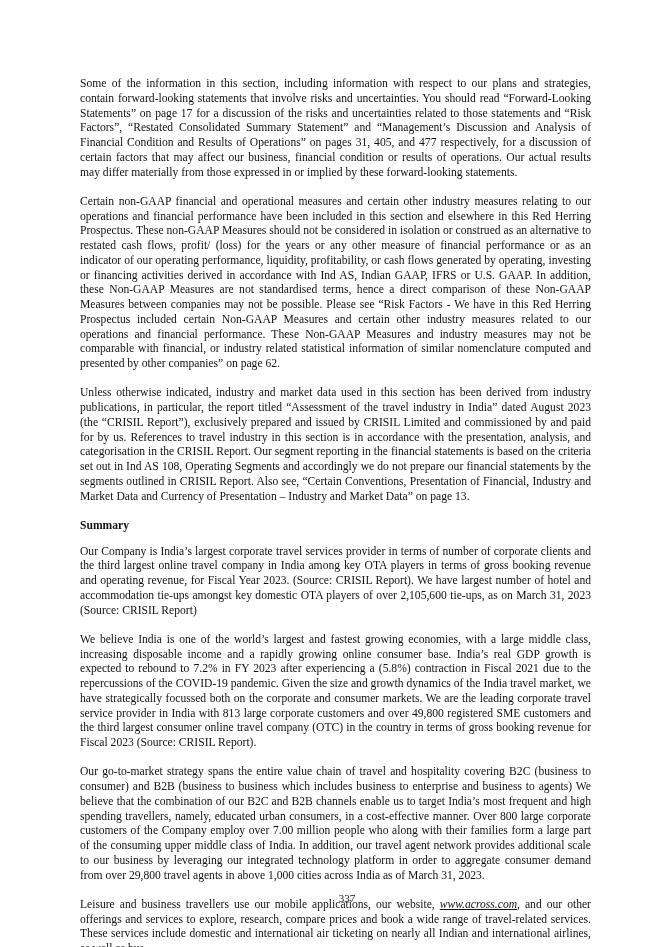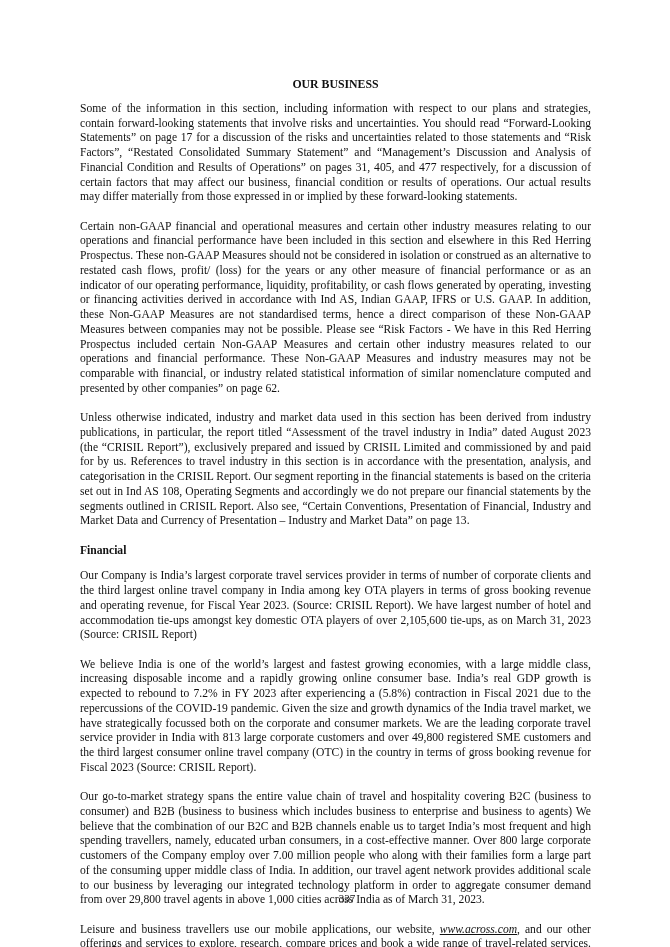--- a/index.html
+++ b/index.html
@@ -16,27 +16,26 @@
   a.link { color: #111111; text-decoration: underline; font-style: italic; }
   .pagenum {
     position: absolute; left: 12px; width: 670px; top: 892px; text-align: center;
     font-family: "Liberation Serif", serif; font-size: 11px; color: #111111;
   }
 </style>
 </head>
 <body>
 
 <div class="page">
-  <div class="title">OUR BUSINESS</div>
 
   <p class="it">Some of the information in this section, including information with respect to our plans and strategies, contain forward-looking statements that involve risks and uncertainties. You should read “Forward-Looking Statements” on page 17 for a discussion of the risks and uncertainties related to those statements and “Risk Factors”, “Restated Consolidated Summary Statement” and “Management’s Discussion and Analysis of Financial Condition and Results of Operations” on pages 31, 405, and 477 respectively, for a discussion of certain factors that may affect our business, financial condition or results of operations. Our actual results may differ materially from those expressed in or implied by these forward-looking statements.</p>
   <p class="it">Certain non-GAAP financial and operational measures and certain other industry measures relating to our operations and financial performance have been included in this section and elsewhere in this Red Herring Prospectus. These non-GAAP Measures should not be considered in isolation or construed as an alternative to restated cash flows, profit/ (loss) for the years or any other measure of financial performance or as an indicator of our operating performance, liquidity, profitability, or cash flows generated by operating, investing or financing activities derived in accordance with Ind AS, Indian GAAP, IFRS or U.S. GAAP. In addition, these Non-GAAP Measures are not standardised terms, hence a direct comparison of these Non-GAAP Measures between companies may not be possible. Please see “Risk Factors - We have in this Red Herring Prospectus included certain Non-GAAP Measures and certain other industry measures related to our operations and financial performance. These Non-GAAP Measures and industry measures may not be comparable with financial, or industry related statistical information of similar nomenclature computed and presented by other companies” on page 62.</p>
   <p class="it">Unless otherwise indicated, industry and market data used in this section has been derived from industry publications, in particular, the report titled “Assessment of the travel industry in India” dated August 2023 (the “CRISIL Report”), exclusively prepared and issued by CRISIL Limited and commissioned by and paid for by us. References to travel industry in this section is in accordance with the presentation, analysis, and categorisation in the CRISIL Report. Our segment reporting in the financial statements is based on the criteria set out in Ind AS 108, Operating Segments and accordingly we do not prepare our financial statements by the segments outlined in CRISIL Report. Also see, “Certain Conventions, Presentation of Financial, Industry and Market Data and Currency of Presentation – Industry and Market Data” on page 13.</p>
 
-  <div class="heading">Financial</div>
+  <div class="heading">Summary</div>
 
   <p><span>Our Company is India’s largest corporate travel services provider in terms of number of corporate clients and the third largest online travel company in India among key OTA players in terms of gross booking revenue and operating revenue, for Fiscal Year 2023. </span><span class="it">(Source: CRISIL Report)</span><span>. We have largest number of hotel and accommodation tie-ups amongst key domestic OTA players of over 2,105,600 tie-ups, as on March 31, 2023 </span><span class="it">(Source: CRISIL Report)</span></p>
 
   <p><span>We believe India is one of the world’s largest and fastest growing economies, with a large middle class, increasing disposable income and a rapidly growing online consumer base. India’s real GDP growth is expected to rebound to 7.2% in FY 2023 after experiencing a (5.8%) contraction in Fiscal 2021 due to the repercussions of the COVID-19 pandemic. Given the size and growth dynamics of the India travel market, we have strategically focussed both on the corporate and consumer markets. We are the leading corporate travel service provider in India with 813 large corporate customers and over 49,800 registered SME customers and the third largest consumer online travel company (OTC) in the country in terms of gross booking revenue for Fiscal 2023 (</span><span class="it">Source: CRISIL Report</span><span>).</span></p>
 
   <p>Our go-to-market strategy spans the entire value chain of travel and hospitality covering B2C (business to consumer) and B2B (business to business which includes business to enterprise and business to agents) We believe that the combination of our B2C and B2B channels enable us to target India’s most frequent and high spending travellers, namely, educated urban consumers, in a cost-effective manner. Over 800 large corporate customers of the Company employ over 7.00 million people who along with their families form a large part of the consuming upper middle class of India.   In addition, our travel agent network provides additional scale to our business by leveraging our integrated technology platform in order to aggregate consumer demand from over 29,800  travel agents in above 1,000  cities across India as of March 31, 2023.</p>
 
   <p><span>Leisure and business travellers use our mobile applications, our website, </span><a class="link">www.across.com</a><span>, and our other offerings and services to explore, research, compare prices and book a wide range of travel-related services. These services include domestic and international air ticketing on nearly all Indian and international airlines, as well as bus</span></p>
 </div>
 

